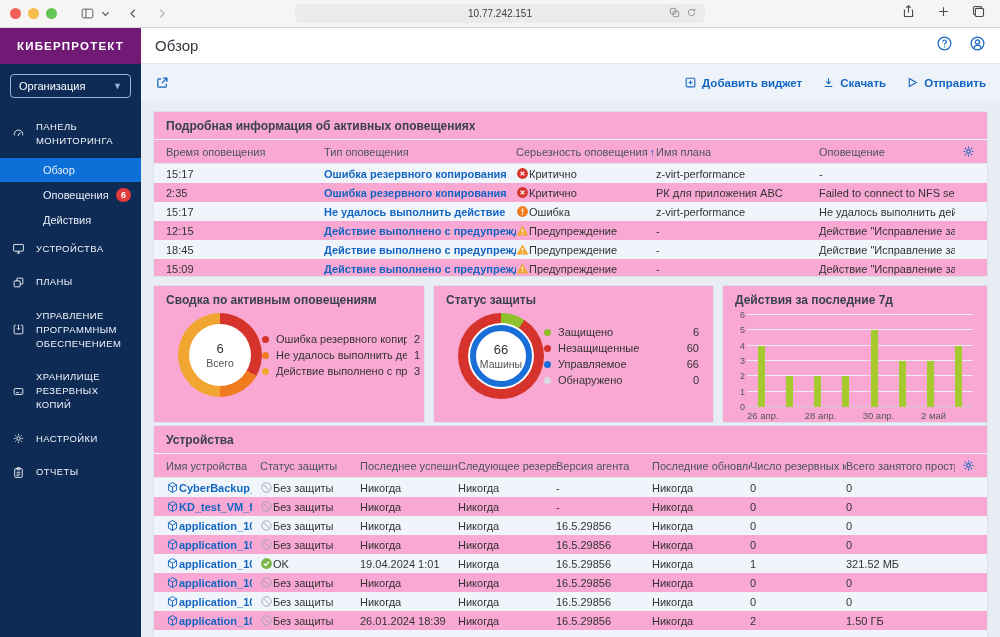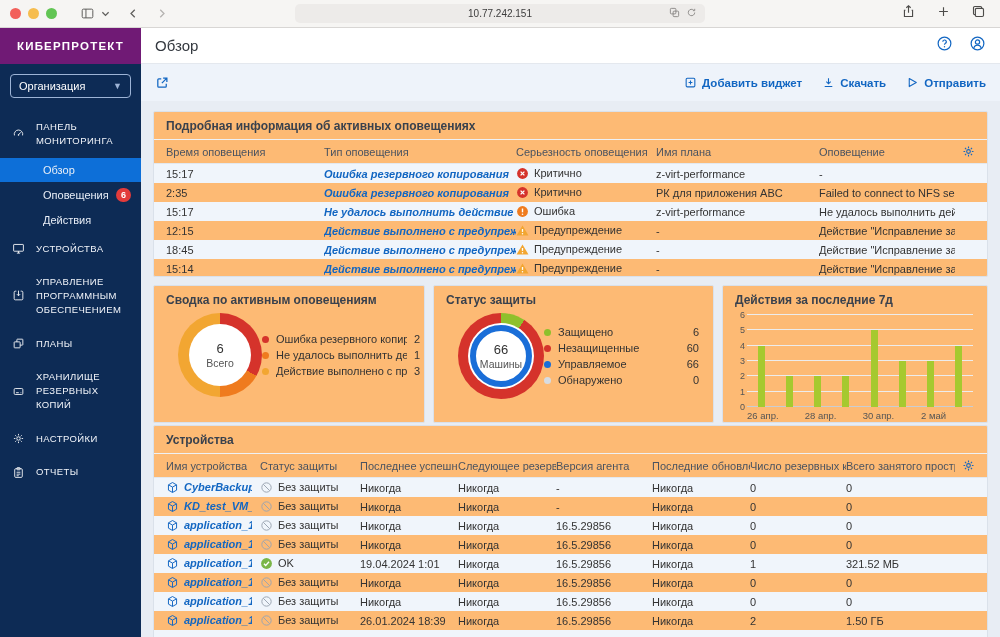--- a/index.html
+++ b/index.html
@@ -44,34 +44,34 @@
   .ph-icons { margin-left:auto; display:flex; gap:16px; color:#1266c2; }
   .ph-icons svg { width:17px; height:17px; }
   .toolbar { height:37px; background:#eef3fa; display:flex; align-items:center; padding:0 14px; }
   .tb-left { color:#1266c2; display:flex; }
   .tb-left svg{ width:15px; height:15px; }
   .tb-right { margin-left:auto; display:flex; gap:20px; }
   .tb-btn { display:flex; align-items:center; gap:5px; color:#1266c2; font-size:11.5px; font-weight:bold; cursor:default; }
   .tb-btn svg { width:13px; height:13px; }
 
   .content { height:536px; padding:10px 12px 0; overflow:hidden; }
-  .card { background:#fdba74; border:1px solid #dae1ea; border-radius:2px; }
+  .card { background:#f9a8d4; border:1px solid #dae1ea; border-radius:2px; }
   .card-title { font-size:12px; font-weight:bold; color:#39414d; padding:7px 12px 6px; }
   .card-alerts { height:166px; margin-bottom:8px; }
   .card-alerts .card-title { border-bottom:1px solid #eef1f5; }
 
   
   .trow { display:grid; align-items:center; height:19px; padding:0 12px; font-size:11px; color:#333; }
   .trow.head { height:24px; color:#4a5360; border-bottom:1px solid #e3e8ee; }
   .trow.alt { background:#f0f5fb; }
   .alerts .trow { grid-template-columns:158px 192px 140px 163px 1fr 20px; }
   .devices .trow { grid-template-columns:94px 100px 98px 98px 96px 98px 96px 1fr 20px; }
   .cell { white-space:nowrap; overflow:hidden; text-overflow:clip; padding-right:8px; }
-  .cell.link { color:#1266c2; font-weight:bold;font-style:italic; }
-  .cell.flex { display:flex; gap:5px; }
+  .cell.link { color:#1266c2; font-weight:bold; }
+  .cell.flex { display:flex; align-items:center; }
   .sort-arrow { color:#1266c2; font-weight:bold; margin-left:2px; }
   .gear-cell { color:#1266c2; display:flex; justify-content:flex-end; }
   .gear-cell svg { width:13px; height:13px; }
   .sicn { width:13px; height:13px; flex-shrink:0; display:inline-flex; }
   .sicn svg { width:13px; height:13px; }
   .cube { color:#1266c2; }
 
   
   .widgets { display:flex; gap:8px; margin-bottom:2px; }
   .wcard { height:138px; }
@@ -197,34 +197,34 @@
             <svg viewBox="0 0 24 24" fill="none" stroke="currentColor" stroke-width="1.6">
               <rect x="3" y="4.5" width="18" height="12.5" rx="1"></rect>
               <path d="M9 20.5h6M12 17v3.5"></path>
             </svg>
           </span>
           <div class="lbl">УСТРОЙСТВА</div>
         </div>
         <div class="nav-section">
           <span class="sicn ">
             <svg viewBox="0 0 24 24" fill="none" stroke="currentColor" stroke-width="1.6">
-              <path d="M8 4H6a2 2 0 0 0-2 2v12a2 2 0 0 0 2 2h12a2 2 0 0 0 2-2V6a2 2 0 0 0-2-2h-2"></path>
-              <path d="M12 3v9M9 9.5l3 3 3-3"></path>
+              <rect x="4" y="9" width="11" height="11" rx="1"></rect>
+              <path d="M9 9V5a1 1 0 0 1 1-1h9a1 1 0 0 1 1 1v9a1 1 0 0 1-1 1h-4"></path>
             </svg>
           </span>
-          <div class="lbl">УПРАВЛЕНИЕ ПРОГРАММНЫМ ОБЕСПЕЧЕНИЕМ</div>
+          <div class="lbl">ПЛАНЫ</div>
         </div>
         <div class="nav-section">
           <span class="sicn ">
             <svg viewBox="0 0 24 24" fill="none" stroke="currentColor" stroke-width="1.6">
-              <rect x="4" y="9" width="11" height="11" rx="1"></rect>
-              <path d="M9 9V5a1 1 0 0 1 1-1h9a1 1 0 0 1 1 1v9a1 1 0 0 1-1 1h-4"></path>
+              <path d="M8 4H6a2 2 0 0 0-2 2v12a2 2 0 0 0 2 2h12a2 2 0 0 0 2-2V6a2 2 0 0 0-2-2h-2"></path>
+              <path d="M12 3v9M9 9.5l3 3 3-3"></path>
             </svg>
           </span>
-          <div class="lbl">ПЛАНЫ</div>
+          <div class="lbl">УПРАВЛЕНИЕ ПРОГРАММНЫМ ОБЕСПЕЧЕНИЕМ</div>
         </div>
         <div class="nav-section">
           <span class="sicn ">
             <svg viewBox="0 0 24 24" fill="none" stroke="currentColor" stroke-width="1.6">
               <rect x="4" y="6.5" width="16" height="11" rx="2"></rect>
               <path d="M7.5 14.2h5"></path>
               <circle cx="16.5" cy="14.2" r=".9" fill="currentColor" stroke="none"></circle>
             </svg>
           </span>
           <div class="lbl">ХРАНИЛИЩЕ РЕЗЕРВНЫХ КОПИЙ</div>
@@ -396,21 +396,21 @@
                     <circle cx="12" cy="18" r="1.4" fill="#fff"></circle>
                   </svg>
                 </span>
                 <div>Предупреждение</div>
               </div>
               <div class="cell">-</div>
               <div class="cell">Действие "Исправление загруж...</div>
               <div></div>
             </div>
             <div class="trow">
-              <div class="cell">15:14</div>
+              <div class="cell">15:09</div>
               <div class="cell link">Действие выполнено с предупрежден...</div>
               <div class="cell flex">
                 <span class="sicn ">
                   <svg viewBox="0 0 24 24">
                     <path d="M12 2.8L23 21H1z" fill="#f2a632"></path>
                     <path d="M12 9.2v5.4" stroke="#fff" stroke-width="2.4"></path>
                     <circle cx="12" cy="18" r="1.4" fill="#fff"></circle>
                   </svg>
                 </span>
                 <div>Предупреждение</div>

